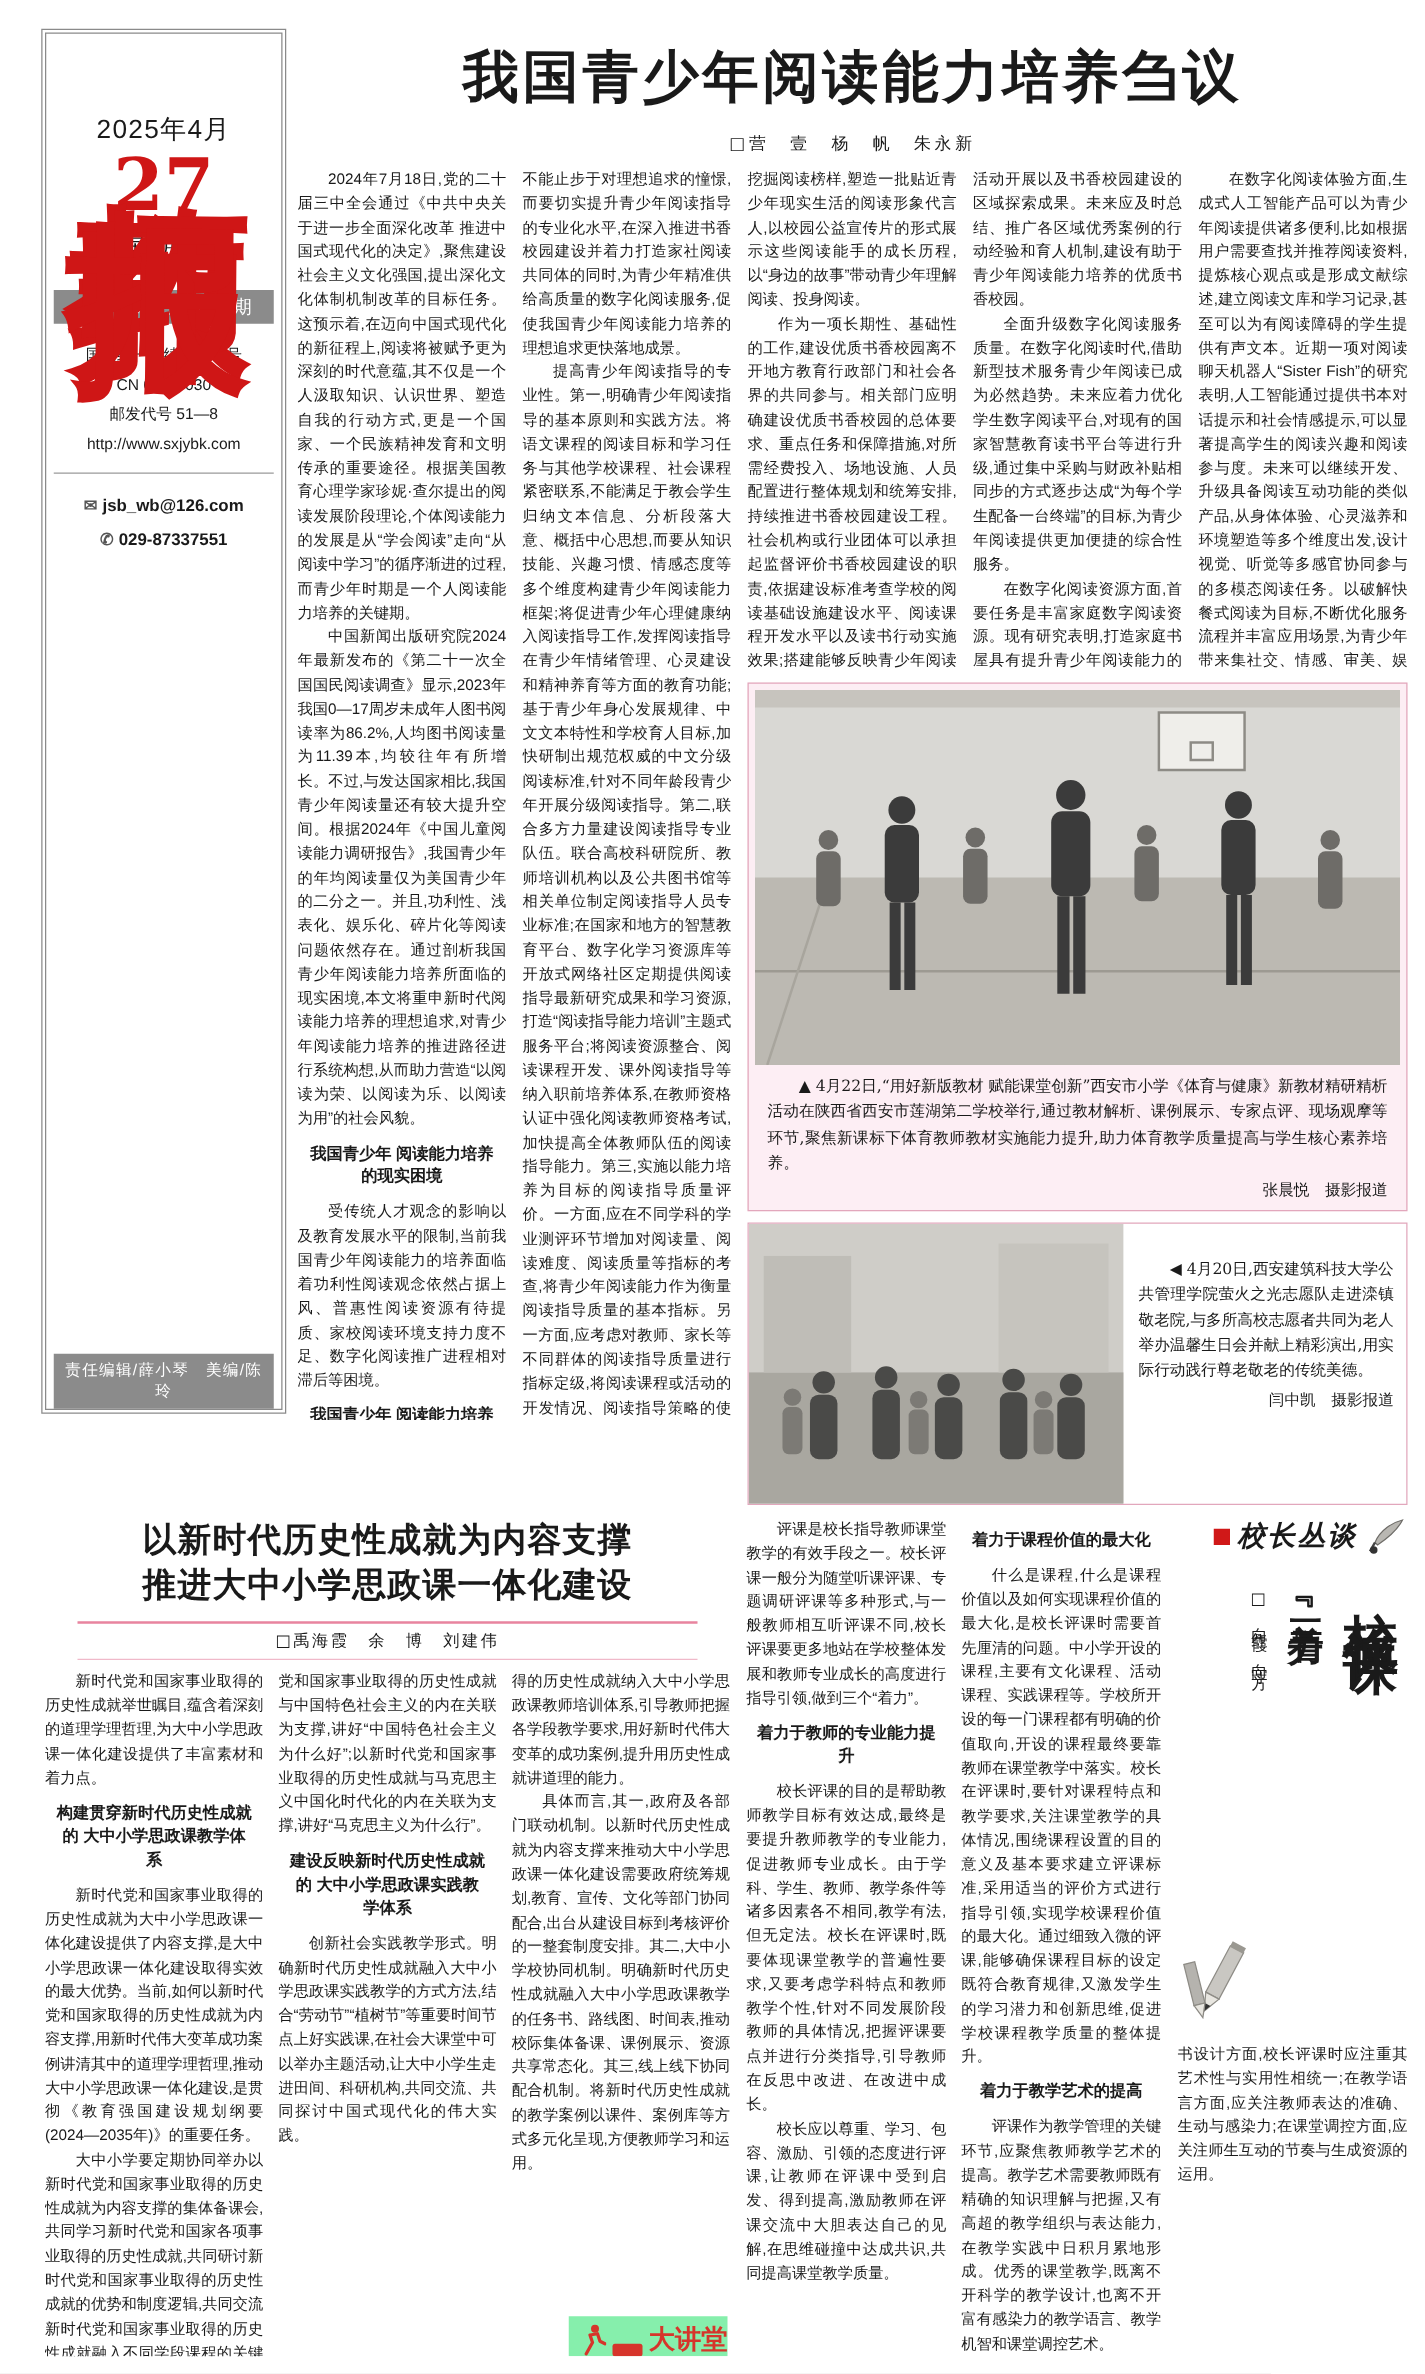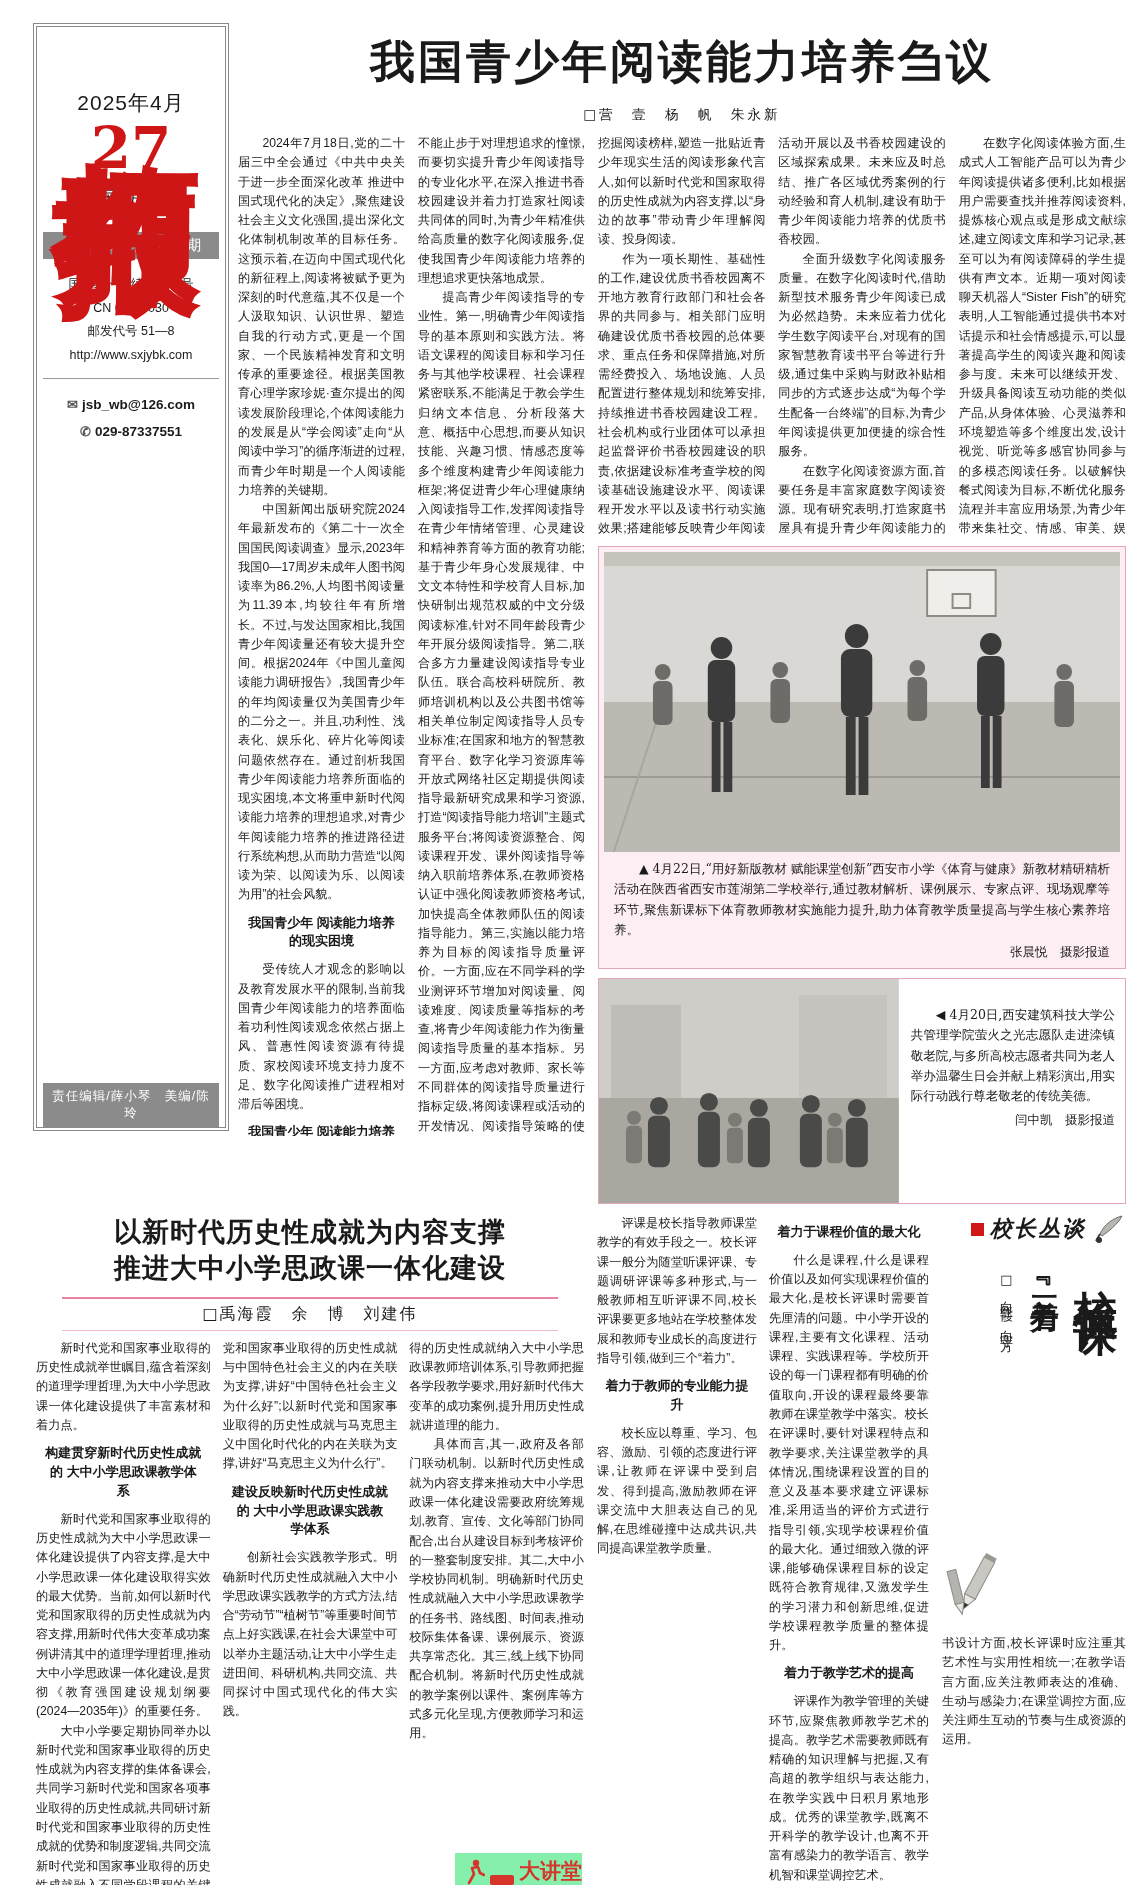--- a/index.html
+++ b/index.html
@@ -48,21 +48,21 @@
                   line-height:1.62; text-align:justify; }
   .caption-area .cap { text-indent:2em; }
   .credit { text-align:right; font-family:"DejaVu Serif", serif; font-size:12.5px; padding:0 10px 2px; }
   .photo-frame2 { border:1px solid #e2a7bc; margin-top:9px; display:flex; height:226px; }
   .photo2-svg { width:57%; height:100%; display:block; }
   .caption2-box { flex:1; padding:26px 10px 6px 12px; display:flex; flex-direction:column; }
   
   .bottom-band { flex:1; display:flex; gap:13px; margin-top:10px; overflow:hidden; }
   .szk { width:548px; min-width:548px; display:flex; flex-direction:column; }
   .szk-title { text-align:center; font-weight:bold; font-size:27px; letter-spacing:1px; line-height:1.35; }
-  .szk-byline { text-align:center; font-family:"DejaVu Serif", serif; font-size:16px; letter-spacing:2px;
+  .szk-byline { text-align:center; font-family:"DejaVu Serif", serif; font-size:13px; letter-spacing:2px;
                 border-top:2px solid #e8849f; border-bottom:1px solid #f0b9c9;
                 margin:10px 26px 8px; padding:5px 0; }
   .szk-cols { display:flex; gap:12px; flex:1; overflow:hidden; }
   .szk-col { flex:1; overflow:hidden; position:relative; }
   .stamp { position:absolute; right:2px; bottom:0; background:#86efac; padding:4px 0 0 8px;
            display:flex; align-items:flex-end; gap:5px; }
   .stamp-box { background:#d6352b; color:#fff; font-weight:bold; font-size:14px; line-height:1.15;
                padding:3px 4px; writing-mode:vertical-rl; letter-spacing:2px; border-radius:2px; }
   .stamp-text { color:#d6352b; font-weight:bold; font-size:21px; font-family:"DejaVu Serif", serif; }
   .pk { width:332px; min-width:332px; display:flex; gap:12px; overflow:hidden; }
@@ -121,21 +121,21 @@
             <div class="para">受传统人才观念的影响以及教育发展水平的限制,当前我国青少年阅读能力的培养面临着功利性阅读观念依然占据上风、普惠性阅读资源有待提质、家校阅读环境支持力度不足、数字化阅读推广进程相对滞后等困境。</div>
             <div class="subhead">我国青少年 阅读能力培养的理想追求</div>
           </div>
         <div class="colmain bodytext">
             <div class="para cont">不能止步于对理想追求的憧憬,而要切实提升青少年阅读指导的专业化水平,在深入推进书香校园建设并着力打造家社阅读共同体的同时,为青少年精准供给高质量的数字化阅读服务,促使我国青少年阅读能力培养的理想追求更快落地成景。</div>
             <div class="para">提高青少年阅读指导的专业性。第一,明确青少年阅读指导的基本原则和实践方法。将语文课程的阅读目标和学习任务与其他学校课程、社会课程紧密联系,不能满足于教会学生归纳文本信息、分析段落大意、概括中心思想,而要从知识技能、兴趣习惯、情感态度等多个维度构建青少年阅读能力框架;将促进青少年心理健康纳入阅读指导工作,发挥阅读指导在青少年情绪管理、心灵建设和精神养育等方面的教育功能;基于青少年身心发展规律、中文文本特性和学校育人目标,加快研制出规范权威的中文分级阅读标准,针对不同年龄段青少年开展分级阅读指导。第二,联合多方力量建设阅读指导专业队伍。联合高校科研院所、教师培训机构以及公共图书馆等相关单位制定阅读指导人员专业标准;在国家和地方的智慧教育平台、数字化学习资源库等开放式网络社区定期提供阅读指导最新研究成果和学习资源,打造“阅读指导能力培训”主题式服务平台;将阅读资源整合、阅读课程开发、课外阅读指导等纳入职前培养体系,在教师资格认证中强化阅读教师资格考试,加快提高全体教师队伍的阅读指导能力。第三,实施以能力培养为目标的阅读指导质量评价。一方面,应在不同学科的学业测评环节增加对阅读量、阅读难度、阅读质量等指标的考查,将青少年阅读能力作为衡量阅读指导质量的基本指标。另一方面,应考虑对教师、家长等不同群体的阅读指导质量进行指标定级,将阅读课程或活动的开发情况、阅读指导策略的使用情况、学生对阅读指导的满意程度等纳入教师评价体系;从学校教职工和学生群体中</div>
           </div>
         <div class="right-zone">
           <div class="minicols">
             <div class="minicol bodytext">
-                <div class="para cont">挖掘阅读榜样,塑造一批贴近青少年现实生活的阅读形象代言人,如何以新时代党和国家取得的历史性成就为内容支撑,以“身边的故事”带动青少年理解阅读、投身阅读。</div>
+                <div class="para cont">挖掘阅读榜样,塑造一批贴近青少年现实生活的阅读形象代言人,以校园公益宣传片的形式展示这些阅读能手的成长历程,以“身边的故事”带动青少年理解阅读、投身阅读。</div>
                 <div class="para">作为一项长期性、基础性的工作,建设优质书香校园离不开地方教育行政部门和社会各界的共同参与。相关部门应明确建设优质书香校园的总体要求、重点任务和保障措施,对所需经费投入、场地设施、人员配置进行整体规划和统筹安排,持续推进书香校园建设工程。社会机构或行业团体可以承担起监督评价书香校园建设的职责,依据建设标准考查学校的阅读基础设施建设水平、阅读课程开发水平以及读书行动实施效果;搭建能够反映青少年阅读能力演变的动态数据库,针对学生的阅读选择、阅读表达、阅读创新等进行实时监测和干预引导。2024年3月,教育部公布了2023年全国青少年学生读书行动典型案例和“书香校园”</div>
               </div>
             <div class="minicol bodytext">
                 <div class="para cont">活动开展以及书香校园建设的区域探索成果。未来应及时总结、推广各区域优秀案例的行动经验和育人机制,建设有助于青少年阅读能力培养的优质书香校园。</div>
                 <div class="para">全面升级数字化阅读服务质量。在数字化阅读时代,借助新型技术服务青少年阅读已成为必然趋势。未来应着力优化学生数字阅读平台,对现有的国家智慧教育读书平台等进行升级,通过集中采购与财政补贴相同步的方式逐步达成“为每个学生配备一台终端”的目标,为青少年阅读提供更加便捷的综合性服务。</div>
                 <div class="para">在数字化阅读资源方面,首要任务是丰富家庭数字阅读资源。现有研究表明,打造家庭书屋具有提升青少年阅读能力的独特优势。数字化的家庭藏书既能节省家庭空间、节约购书成本,又能弥补纸质藏书应试化、教辅化的不足,为青少年提供更多与其兴趣爱好相符的图书;其次是促进优质数字资源的</div>
               </div>
             <div class="minicol bodytext">
                 <div class="para">在数字化阅读体验方面,生成式人工智能产品可以为青少年阅读提供诸多便利,比如根据用户需要查找并推荐阅读资料,提炼核心观点或是形成文献综述,建立阅读文库和学习记录,甚至可以为有阅读障碍的学生提供有声文本。近期一项对阅读聊天机器人“Sister Fish”的研究表明,人工智能通过提供书本对话提示和社会情感提示,可以显著提高学生的阅读兴趣和阅读参与度。未来可以继续开发、升级具备阅读互动功能的类似产品,从身体体验、心灵滋养和环境塑造等多个维度出发,设计视觉、听觉等多感官协同参与的多模态阅读任务。以破解快餐式阅读为目标,不断优化服务流程并丰富应用场景,为青少年带来集社交、情感、审美、娱乐于一体的深度阅读体验。(据《中国教育学刊》2025年第三期,有删节)</div>
               </div>
@@ -254,20 +254,21 @@
             <span class="stamp-text">大讲堂</span>
           </div>
         </div>
       </div>
     </div>
 
     <div class="pk">
       <div class="pk-col bodytext">
           <div class="para">评课是校长指导教师课堂教学的有效手段之一。校长评课一般分为随堂听课评课、专题调研评课等多种形式,与一般教师相互听评课不同,校长评课要更多地站在学校整体发展和教师专业成长的高度进行指导引领,做到三个“着力”。</div>
           <div class="subhead">着力于教师的专业能力提升</div>
+          <div class="para">校长评课的目的是帮助教师教学目标有效达成,最终是要提升教师教学的专业能力,促进教师专业成长。由于学科、学生、教师、教学条件等诸多因素各不相同,教学有法,但无定法。校长在评课时,既要体现课堂教学的普遍性要求,又要考虑学科特点和教师教学个性,针对不同发展阶段教师的具体情况,把握评课要点并进行分类指导,引导教师在反思中改进、在改进中成长。</div>
           <div class="para">校长应以尊重、学习、包容、激励、引领的态度进行评课,让教师在评课中受到启发、得到提高,激励教师在评课交流中大胆表达自己的见解,在思维碰撞中达成共识,共同提高课堂教学质量。</div>
         </div>
       <div class="pk-col bodytext">
           <div class="subhead">着力于课程价值的最大化</div>
           <div class="para">什么是课程,什么是课程价值以及如何实现课程价值的最大化,是校长评课时需要首先厘清的问题。中小学开设的课程,主要有文化课程、活动课程、实践课程等。学校所开设的每一门课程都有明确的价值取向,开设的课程最终要靠教师在课堂教学中落实。校长在评课时,要针对课程特点和教学要求,关注课堂教学的具体情况,围绕课程设置的目的意义及基本要求建立评课标准,采用适当的评价方式进行指导引领,实现学校课程价值的最大化。通过细致入微的评课,能够确保课程目标的设定既符合教育规律,又激发学生的学习潜力和创新思维,促进学校课程教学质量的整体提升。</div>
           <div class="subhead">着力于教学艺术的提高</div>
           <div class="para">评课作为教学管理的关键环节,应聚焦教师教学艺术的提高。教学艺术需要教师既有精确的知识理解与把握,又有高超的教学组织与表达能力,在教学实践中日积月累地形成。优秀的课堂教学,既离不开科学的教学设计,也离不开富有感染力的教学语言、教学机智和课堂调控艺术。</div>
         </div>
     </div>
 

